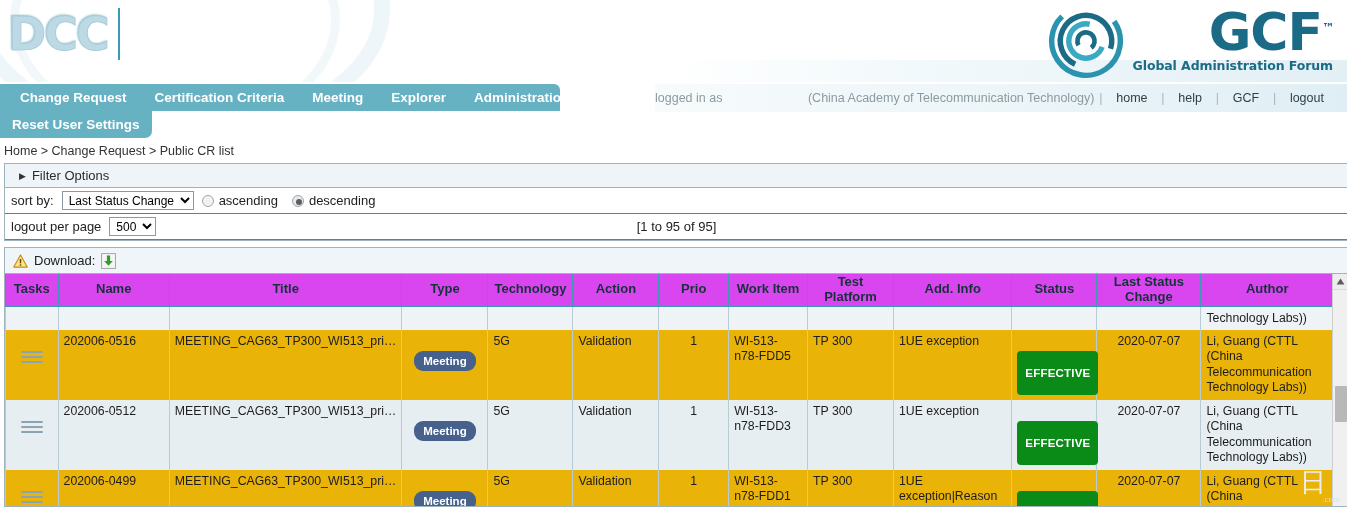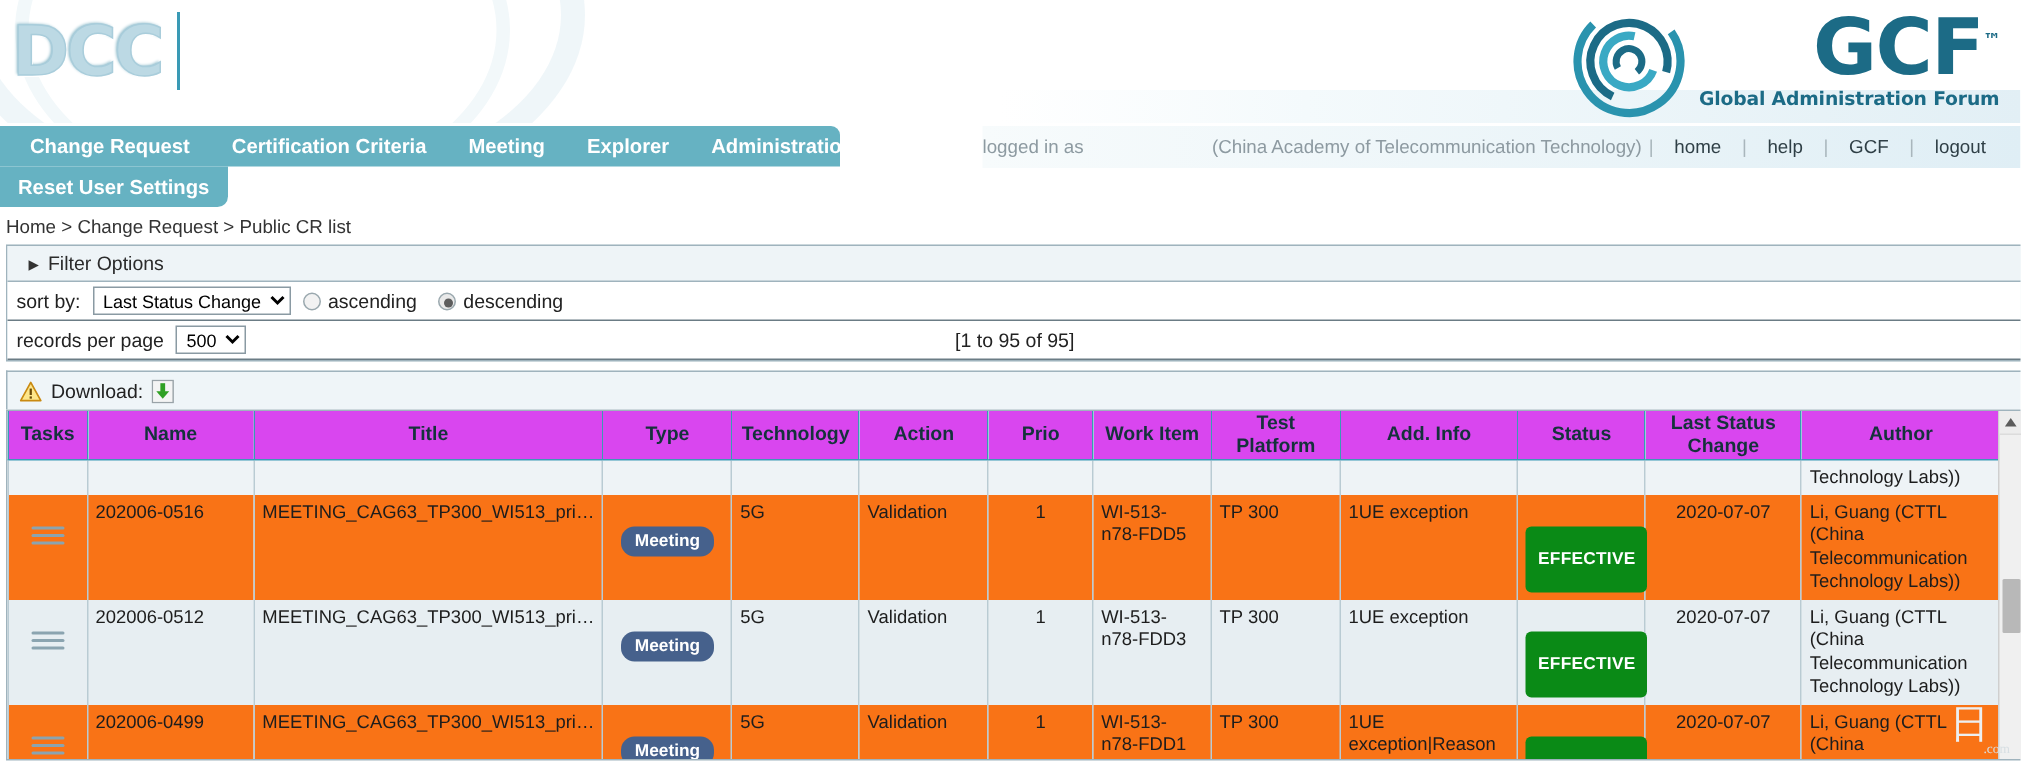--- a/index.html
+++ b/index.html
@@ -204,21 +204,21 @@
   }
   table.grid td {
     border-left: 1px solid #b9cbd3;
     border-right: 1px solid #b9cbd3;
     vertical-align: top;
     padding: 4px 5px;
     color: #1d1d1d;
     line-height: 1.26;
     word-wrap: break-word;
   }
-  tr.r-odd td { background: #f97316; }
+  tr.r-odd td { background: #eab308; }
   tr.r-even td { background: #e7eef2; }
   tr.r-part td { background: #eef3f6; }
   .c-center { text-align: center; }
   .nowrapell { white-space: nowrap; overflow: hidden; text-overflow: ellipsis; }
 
   .hamb { display: inline-block; width: 22px; margin-top: 14px; }
   .hamb i { display: block; height: 2px; background: #8ba4b0; margin: 3px 0; border-radius: 1px; }
 
   .badge-type {
     display: inline-block;
@@ -337,21 +337,21 @@
           <span class="radio"></span>
           <span>ascending</span>
         </label>
         <label class="radio-lbl">
           <span class="radio on"></span>
           <span>descending</span>
         </label>
       </div>
 
       <div class="recrow">
-        <span>records per page</span>
+        <span>logout per page</span>
         <select class="mini">
           <option>500</option>
         </select>
         <span class="reccount">[1 to 95 of 95]</span>
       </div>
     </div>
 
     <div class="dlrow">
       <svg class="warn-ico" viewBox="0 0 16 15">
         <polygon points="8,1 15.2,14 0.8,14" fill="#fde68a" stroke="#c98a12" stroke-width="1.2" stroke-linejoin="round"></polygon>

